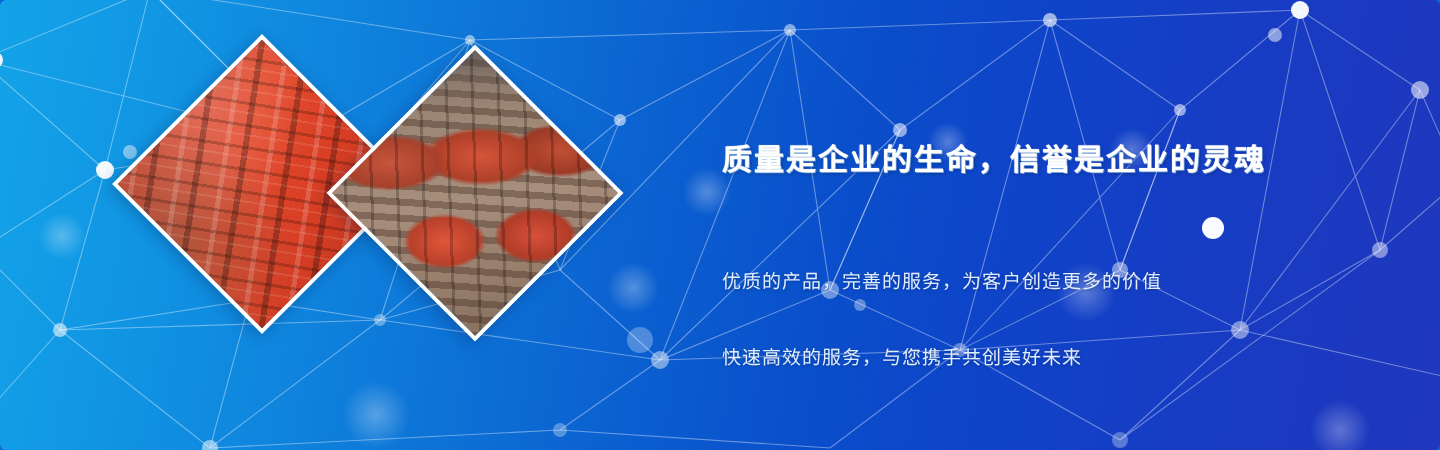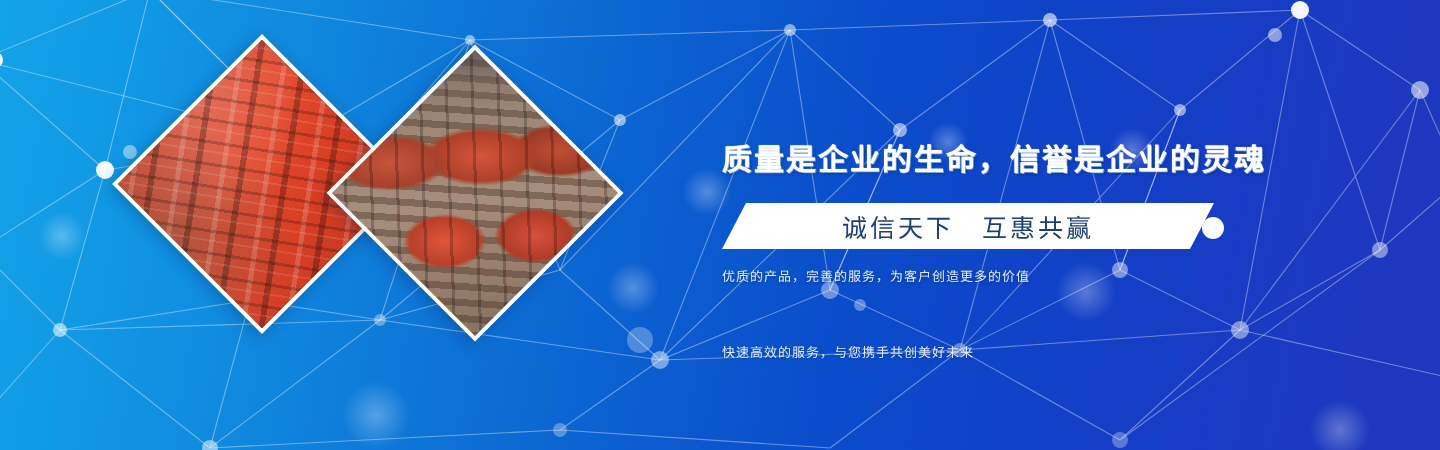--- a/index.html
+++ b/index.html
@@ -15,20 +15,21 @@
         #13a3e8 0%,
         #1197e4 10%,
         #0f86de 22%,
         #0d72d6 34%,
         #0b5fd0 46%,
         #0a4ecb 58%,
         #0f43c8 70%,
         #163dc4 82%,
         #1b39c0 92%,
         #1f37bd 100%);
+    border-radius:6px;
   }
   .layer{position:absolute;inset:0;}
   .net{pointer-events:none;}
   .glows{pointer-events:none;}
 
   
   .diamond{
     position:absolute;
     transform:rotate(45deg);
     overflow:hidden;
@@ -99,21 +100,21 @@
     box-shadow:0 2px 10px rgba(3,28,80,.22);
   }
   #ribbon-text{
     position:absolute;inset:0;
     display:flex;align-items:center;justify-content:center;
     font-size:25px;letter-spacing:3px;color:#1c3f78;
     white-space:pre;
   }
   .subline{
     position:absolute;left:722px;
-    font-size:13px;letter-spacing:1px;color:#e3eefc;
+    font-size:19px;letter-spacing:1px;color:#e3eefc;
     white-space:nowrap;
     text-shadow:0 1px 3px rgba(6,32,86,.40);
   }
   #sub1{top:266px;}
   #sub2{top:302px;margin-top:40px;}
 </style>
 </head>
 <body>
 
 <div id="banner">
@@ -192,20 +193,17 @@
   <div class="diamond" id="dia-left">
     <div class="inner photo-couplings"></div>
   </div>
 
   <div class="diamond" id="dia-right">
     <div class="inner photo-shafts"></div>
   </div>
 
   <div id="headline">质量是企业的生命，信誉是企业的灵魂</div>
 
-  <div id="ribbon">
-    <div id="ribbon-text">诚信天下　互惠共赢</div>
-  </div>
 
   <div class="subline" id="sub1">优质的产品，完善的服务，为客户创造更多的价值</div>
   <div class="subline" id="sub2">快速高效的服务，与您携手共创美好未来</div>
 
 </div>
 
 </body></html>

